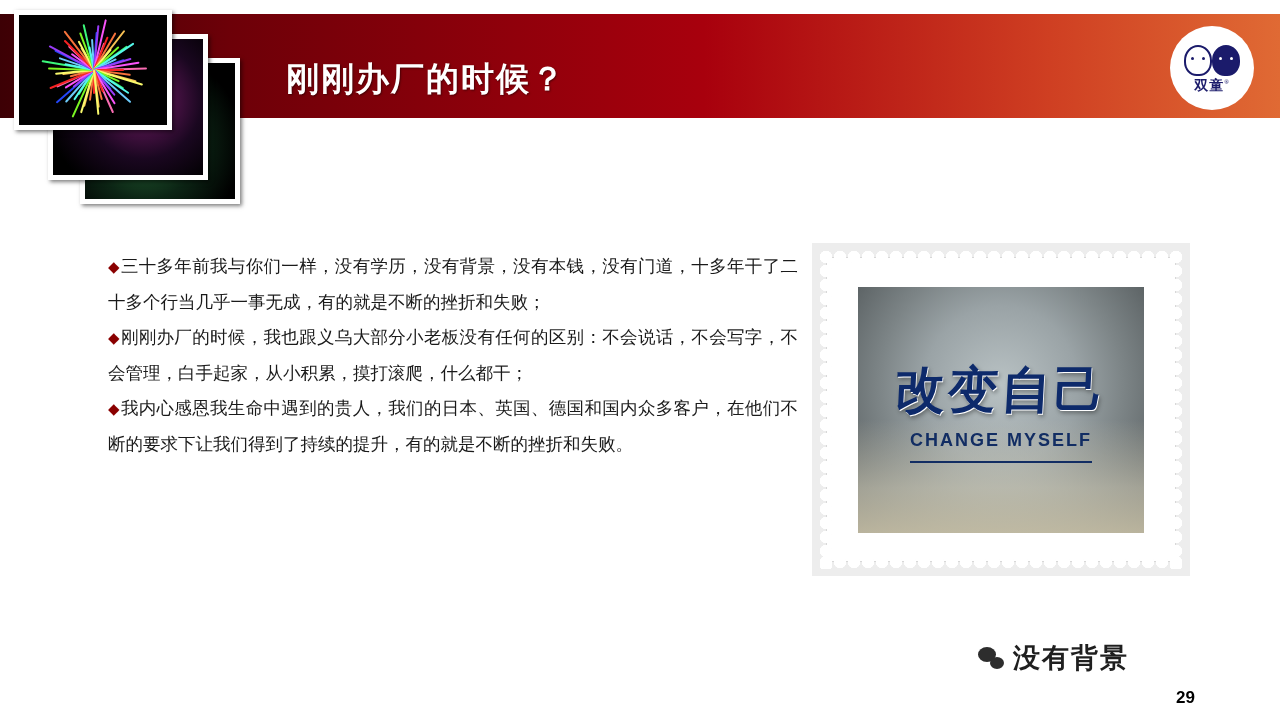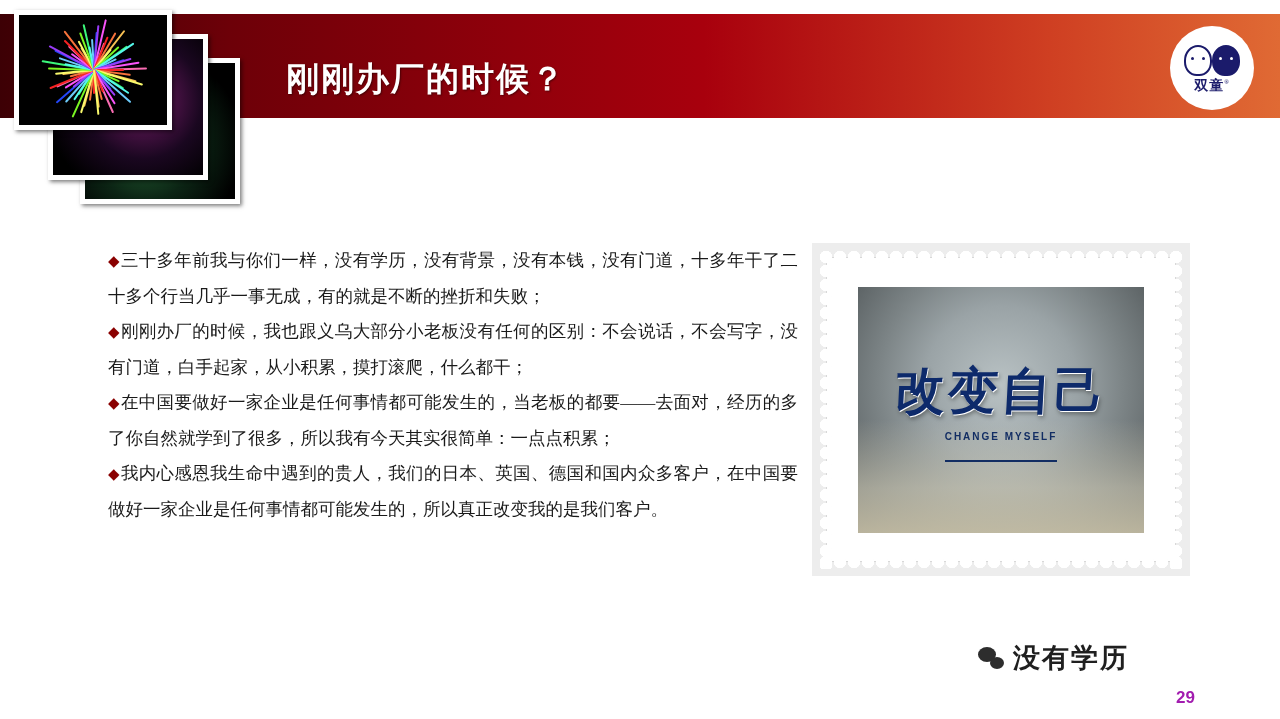--- a/index.html
+++ b/index.html
@@ -113,21 +113,21 @@
   }
   .logo-reg {
     font-size: 6px;
     vertical-align: super;
   }
 
   
   .body-text {
     position: absolute;
     left: 108px;
-    top: 243px;
+    top: 249px;
     width: 690px;
     font-size: 17.5px;
     line-height: 35px;
     color: #1a1a1a;
     text-align: justify;
   }
   .para { margin: 0; text-indent: 0; }
   .bullet {
     color: #8a0000;
     font-size: 15px;
@@ -192,26 +192,26 @@
     color: #0d2a6b;
     letter-spacing: 3px;
     text-shadow: 1px 1px 0 #ffffff, 2px 3px 4px rgba(0,0,0,0.35);
     transform: skewX(-3deg);
   }
   .en-slogan {
     position: relative;
     z-index: 2;
     margin-top: 6px;
     font-family: "Liberation Sans", sans-serif;
-    font-size: 10px;
+    font-size: 18px;
     font-weight: bold;
     color: #122d63;
     letter-spacing: 2px;
     border-bottom: 2px solid #122d63;
-    padding-bottom: 18px;
+    padding-bottom: 10px;
   }
 
   
   .footer-brand {
     position: absolute;
     left: 978px;
     top: 640px;
     display: flex;
     align-items: center;
     gap: 9px;
@@ -233,21 +233,21 @@
     color: #1f1f1f;
     letter-spacing: 2px;
   }
   .page-number {
     position: absolute;
     left: 1176px;
     top: 688px;
     font-family: "Liberation Sans", sans-serif;
     font-size: 17px;
     font-weight: bold;
-    color: #a21caf;
+    color: #000000;
   }
 </style>
 </head>
 <body>
 
 <div class="header-band"></div>
 <div class="header-title">刚刚办厂的时候？</div>
 
 <div class="photo-stack">
   <div class="photo photo-back"></div>
@@ -333,35 +333,34 @@
         <span class="eye e2"></span>
     </div>
   </div>
   <div class="logo-text">
     <span>双童</span><span class="logo-reg">®</span>
   </div>
 </div>
 
 <div class="body-text">
   <p class="para"><span class="bullet">◆</span><span>三十多年前我与你们一样，没有学历，没有背景，没有本钱，没有门道，十多年干了二十多个行当几乎一事无成，有的就是不断的挫折和失败；</span></p>
-  <p class="para"><span class="bullet">◆</span><span>刚刚办厂的时候，我也跟义乌大部分小老板没有任何的区别：不会说话，不会写字，没有门道，白手起家，从小积累，摸打滚爬，什么都干；</span></p>
-  <p class="para"><span class="bullet">◆</span><span>在中国要做好一家企业是任何事情都可能发生的，当老板的都要——去面对，经历的多了你自然就学到了很多，所以我有今天其实很简单：一点点积累；</span></p>
-  <p class="para"><span class="bullet">◆</span><span>我内心感恩我生命中遇到的贵人，我们的日本、英国、德国和国内众多客户，在中国要做好一家企业是任何事情都可能发生的，所以真正改变我的是我们客户。</span></p>
+  <p class="para"><span class="bullet">◆</span><span>刚刚办厂的时候，我也跟义乌大部分小老板没有任何的区别：不会说话，不会写字，不会管理，白手起家，从小积累，摸打滚爬，什么都干；</span></p>
+  <p class="para"><span class="bullet">◆</span><span>我内心感恩我生命中遇到的贵人，我们的日本、英国、德国和国内众多客户，在他们不断的要求下让我们得到了持续的提升，有的就是不断的挫折和失败。</span></p>
 </div>
 
 <div class="image-card">
   <div class="scallop">
     <div class="photo-inner">
       <div class="cn-slogan">改变自己</div>
       <div class="en-slogan">CHANGE MYSELF</div>
     </div>
   </div>
 </div>
 
 <div class="footer-brand">
   <span class="wechat-icon">
     <span class="b1"></span>
       <span class="b2"></span>
   </span>
-  <span class="footer-name">没有学历</span>
+  <span class="footer-name">没有背景</span>
 </div>
 
 <div class="page-number">29</div>
 
 </body></html>

